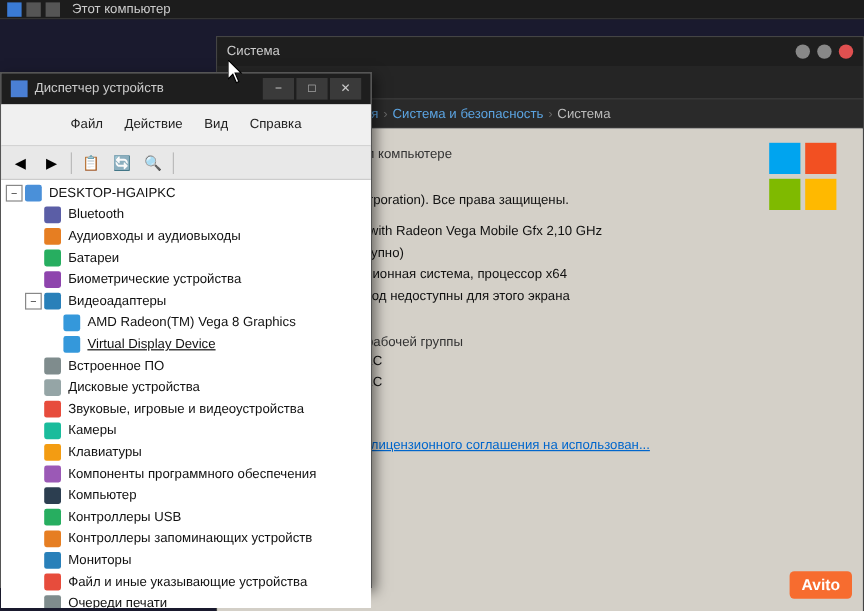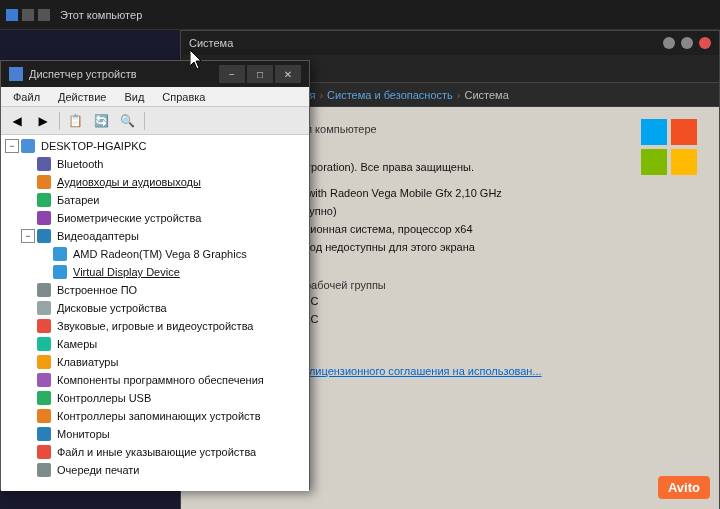--- a/index.html
+++ b/index.html
@@ -7,21 +7,21 @@
       width: 720px;
       height: 509px;
       overflow: hidden;
       font-family: 'Segoe UI', Tahoma, sans-serif;
       font-size: 11px;
       background: #1a1a2e;
     }
 
     
     .taskbar-top {
-      height: 30px;
+      height: 16px;
       background: #1c1c1c;
       display: flex;
       align-items: center;
       padding: 0 6px;
       gap: 4px;
       border-bottom: 1px solid #333;
     }
     .taskbar-top-icon {
       width: 16px; height: 16px;
       background: #555;
@@ -199,27 +199,28 @@
       border: none;
       color: #ccc;
       font-size: 10px;
       cursor: pointer;
       display: flex;
       align-items: center;
       justify-content: center;
     }
 
     .devmgr-menubar {
-      height: 20px;
+      height: 35px;
       background: #f0f0f0;
       display: flex;
       align-items: center;
       padding: 0 4px;
       gap: 2px;
       border-bottom: 1px solid #ccc;
+      justify-content: center;
     }
     .menu-item {
       padding: 0 8px;
       height: 20px;
       display: flex;
       align-items: center;
       font-size: 11px;
       color: #222;
       cursor: pointer;
     }
@@ -439,21 +440,21 @@
       <div class="tree-item">
         <span class="tree-indent"></span>
         <span class="tree-expand spacer"></span>
         <span class="tree-icon" style="background:#5b5ea6;width:14px;height:14px;border-radius:2px;"></span>
         <span style="padding-left:2px;">Bluetooth</span>
       </div>
       <div class="tree-item">
         <span class="tree-indent"></span>
         <span class="tree-expand spacer"></span>
         <span class="tree-icon" style="background:#e67e22;width:14px;height:14px;border-radius:2px;"></span>
-        <span style="padding-left:2px;text-decoration:underline;">Аудиовходы и аудиовыходы</span>
+        <span style="padding-left:2px;">Аудиовходы и аудиовыходы</span>
       </div>
       <div class="tree-item">
         <span class="tree-indent"></span>
         <span class="tree-expand spacer"></span>
         <span class="tree-icon" style="background:#27ae60;width:14px;height:14px;border-radius:2px;"></span>
         <span style="padding-left:2px;text-align:center;">Батареи</span>
       </div>
       <div class="tree-item">
         <span class="tree-indent"></span>
         <span class="tree-expand spacer"></span>
@@ -508,20 +509,26 @@
         <span class="tree-indent"></span>
         <span class="tree-expand spacer"></span>
         <span class="tree-icon" style="background:#f39c12;width:14px;height:14px;border-radius:2px;"></span>
         <span style="padding-left:2px;">Клавиатуры</span>
       </div>
       <div class="tree-item">
         <span class="tree-indent"></span>
         <span class="tree-expand spacer"></span>
         <span class="tree-icon" style="background:#9b59b6;width:14px;height:14px;border-radius:2px;"></span>
         <span style="padding-left:2px;">Компоненты программного обеспечения</span>
+      </div>
+      <div class="tree-item">
+        <span class="tree-indent"></span>
+        <span class="tree-expand spacer"></span>
+        <span class="tree-icon" style="background:#2c3e50;width:14px;height:14px;border-radius:2px;"></span>
+        <span style="padding-left:2px;">Компьютер</span>
       </div>
       <div class="tree-item">
         <span class="tree-indent"></span>
         <span class="tree-expand spacer"></span>
         <span class="tree-icon" style="background:#27ae60;width:14px;height:14px;border-radius:2px;"></span>
         <span style="padding-left:2px;">Контроллеры USB</span>
       </div>
       <div class="tree-item">
         <span class="tree-indent"></span>
         <span class="tree-expand spacer"></span>

